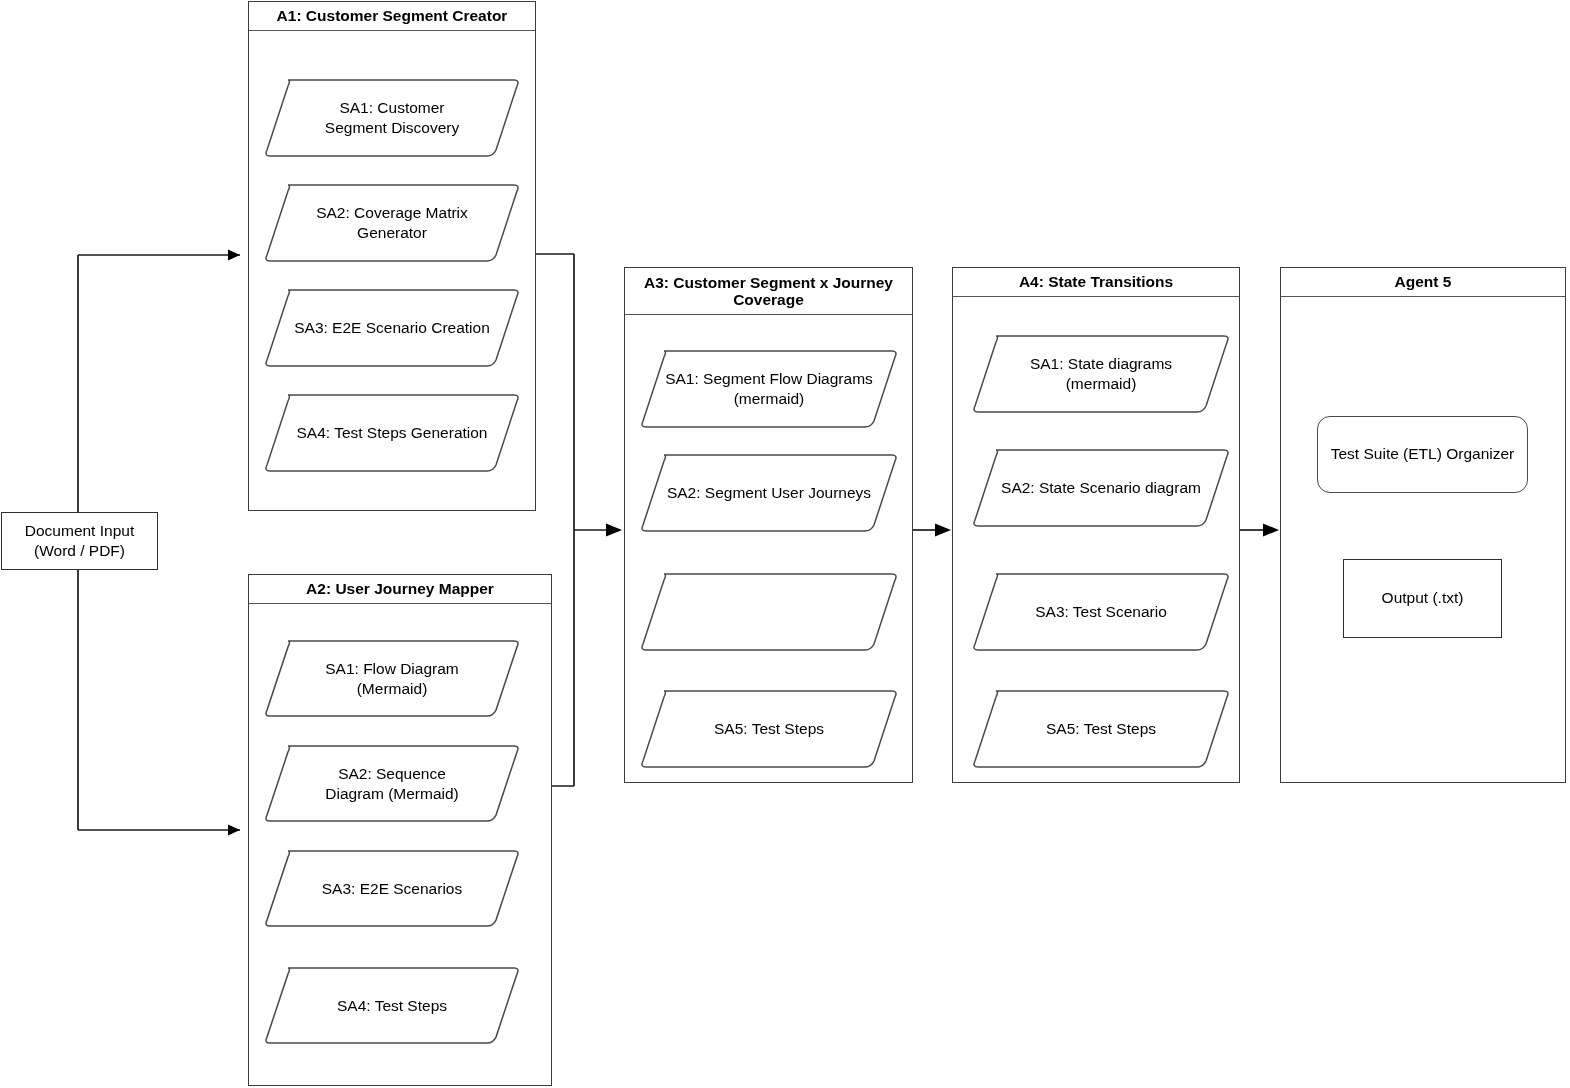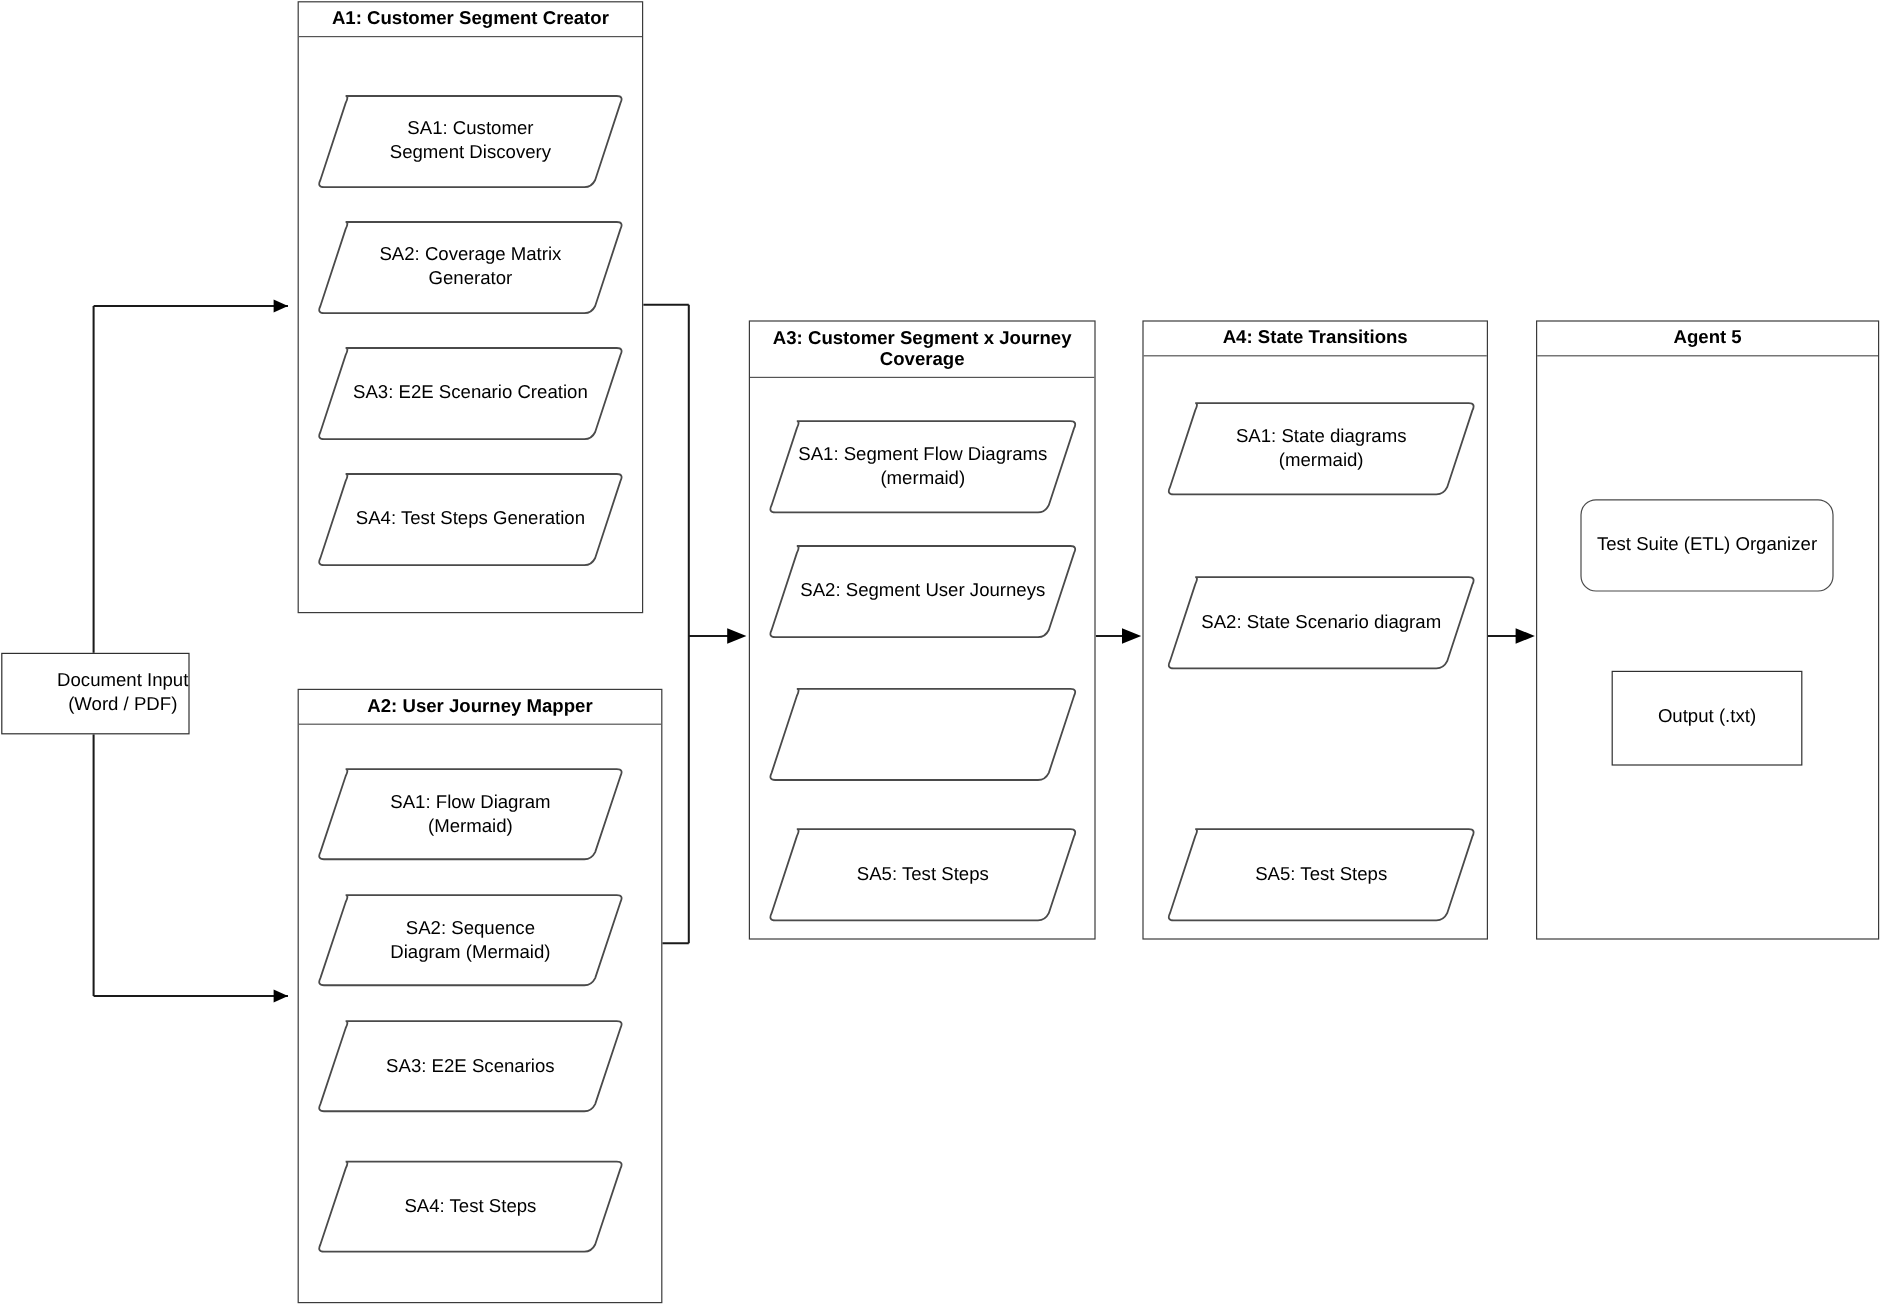--- a/index.html
+++ b/index.html
@@ -166,21 +166,21 @@
     <path d="M1100,650 L1100,682"></path>
     <polygon points="1100,690 1094,676 1106,676"></polygon>
 
     <path d="M1240,530 L1269,530"></path>
     <polygon points="1279,530 1263,523.5 1263,536.5"></polygon>
 
     <path d="M1422,493 L1422,549"></path>
     <polygon points="1422,559 1416,545 1428,545"></polygon>
   </svg>
 
-  <div class="plainbox" style="left:1px;top:544px;width:157px;height:68px;justify-content:flex-end;">
+  <div class="plainbox" style="left:1px;top:512px;width:157px;height:58px;">
     <span>Document Input
 (Word / PDF)</span>
   </div>
 
   <div class="group" style="left:248px;top:1px;width:288px;height:510px;">
     <div class="group-title">A1: Customer Segment Creator</div>
   </div>
   <div class="step" style="left:262px;top:78px;width:260px;height:80px;">
     <svg viewBox="0 0 260 80" preserveAspectRatio="none">
       <path d="M26,2 L252,2 Q258,2 255,8 L234,72 Q231,78 225,78 L8,78 Q2,78 5,72 L26,8 Q29,2 26,2 Z" transform="translate(0,0)" style="fill:#fff;stroke:#4a4a4a;stroke-width:1.5;vector-effect:non-scaling-stroke"></path>
@@ -267,25 +267,31 @@
 
   <div class="group" style="left:952px;top:267px;width:288px;height:516px;">
     <div class="group-title">A4: State Transitions</div>
   </div>
   <div class="step" style="left:970px;top:334px;width:262px;height:80px;">
     <svg viewBox="0 0 262 80" preserveAspectRatio="none">
       <path d="M26,2 L254,2 Q260,2 257,8 L236,72 Q233,78 227,78 L8,78 Q2,78 5,72 L26,8 Q29,2 26,2 Z" style="fill:#fff;stroke:#4a4a4a;stroke-width:1.5;vector-effect:non-scaling-stroke"></path>
     </svg>
     <span class="label">SA1: State diagrams (mermaid)</span>
   </div>
-  <div class="step" style="left:970px;top:479px;width:262px;height:80px;">
+  <div class="step" style="left:970px;top:448px;width:262px;height:80px;">
     <svg viewBox="0 0 262 80" preserveAspectRatio="none">
       <path d="M26,2 L254,2 Q260,2 257,8 L236,72 Q233,78 227,78 L8,78 Q2,78 5,72 L26,8 Q29,2 26,2 Z" style="fill:#fff;stroke:#4a4a4a;stroke-width:1.5;vector-effect:non-scaling-stroke"></path>
     </svg>
     <span class="label">SA2: State Scenario diagram</span>
+  </div>
+  <div class="step" style="left:970px;top:572px;width:262px;height:80px;">
+    <svg viewBox="0 0 262 80" preserveAspectRatio="none">
+      <path d="M26,2 L254,2 Q260,2 257,8 L236,72 Q233,78 227,78 L8,78 Q2,78 5,72 L26,8 Q29,2 26,2 Z" style="fill:#fff;stroke:#4a4a4a;stroke-width:1.5;vector-effect:non-scaling-stroke"></path>
+    </svg>
+    <span class="label">SA3: Test Scenario</span>
   </div>
   <div class="step" style="left:970px;top:689px;width:262px;height:80px;">
     <svg viewBox="0 0 262 80" preserveAspectRatio="none">
       <path d="M26,2 L254,2 Q260,2 257,8 L236,72 Q233,78 227,78 L8,78 Q2,78 5,72 L26,8 Q29,2 26,2 Z" style="fill:#fff;stroke:#4a4a4a;stroke-width:1.5;vector-effect:non-scaling-stroke"></path>
     </svg>
     <span class="label">SA5: Test Steps</span>
   </div>
 
   <div class="group" style="left:1280px;top:267px;width:286px;height:516px;">
     <div class="group-title">Agent 5</div>

